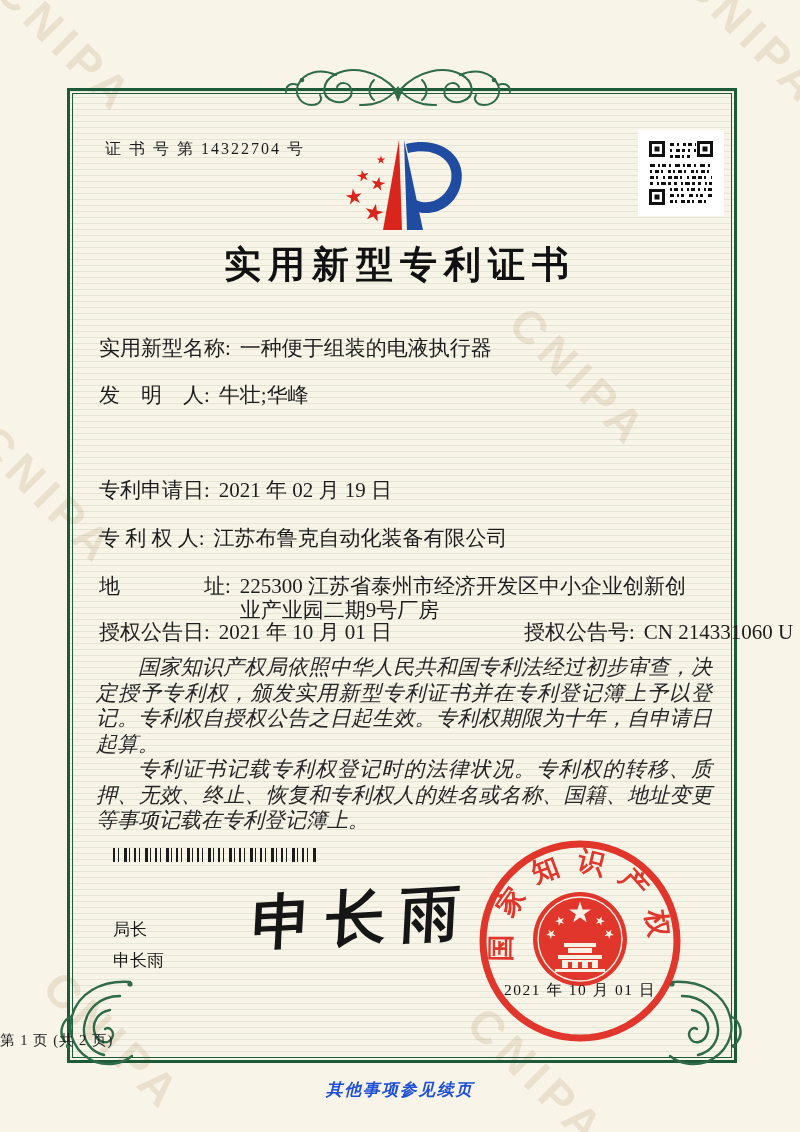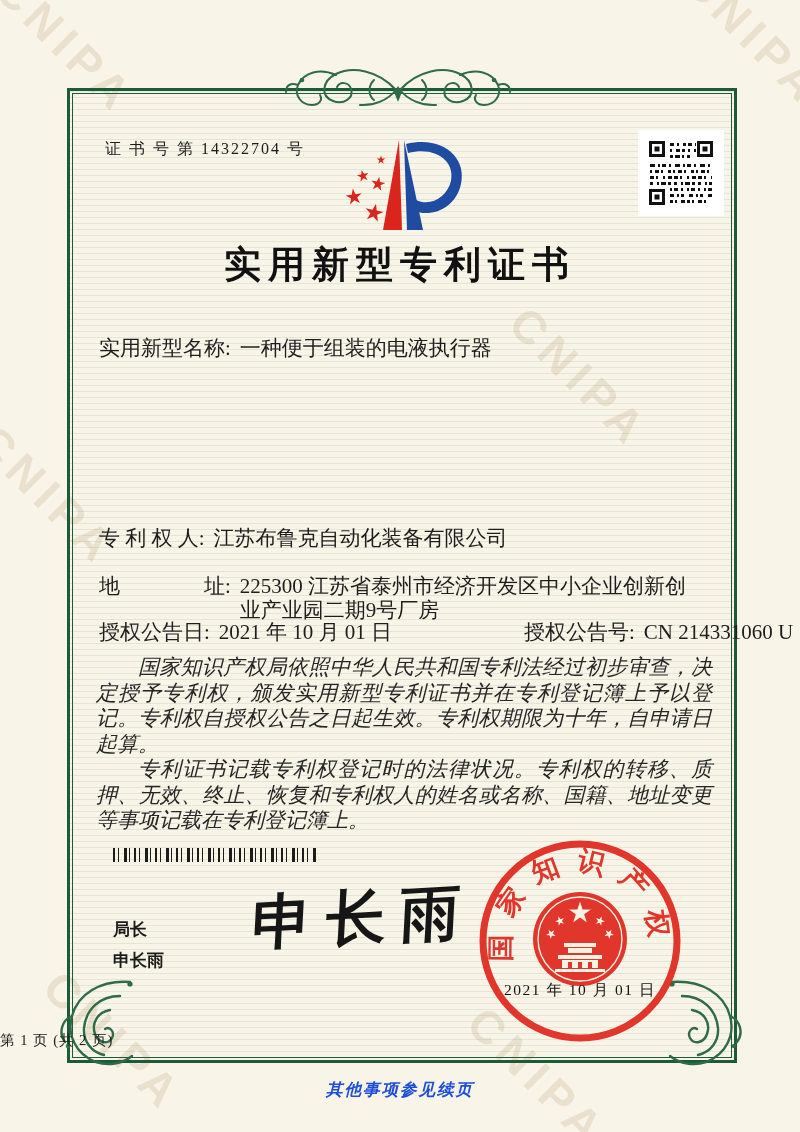--- a/index.html
+++ b/index.html
@@ -55,21 +55,21 @@
     position:absolute; left:113px; top:848px; width:205px; height:14px; z-index:5;
     background:repeating-linear-gradient(90deg,
       #1c1c1c 0 2px, rgba(0,0,0,0) 2px 5px,
       #1c1c1c 5px 6px, rgba(0,0,0,0) 6px 11px,
       #1c1c1c 11px 14px, rgba(0,0,0,0) 14px 16px,
       #1c1c1c 16px 17px, rgba(0,0,0,0) 17px 21px);
   }
   .signer {
     position:absolute; left:113px; top:914px; z-index:5;
     font-family:"Liberation Sans","DejaVu Sans",sans-serif;
-    font-weight:700; font-size:17px; color:#1b1b1b; line-height:31px;
+    font-weight:400; font-size:17px; color:#1b1b1b; line-height:31px;
   }
   .autograph {
     position:absolute; left:252px; top:878px; z-index:5;
     font-family:cursive; font-size:60px; font-weight:bold; color:#161616;
     letter-spacing:14px; transform:rotate(-3deg) skewX(-6deg); white-space:nowrap;
   }
   .seal { position:absolute; left:472px; top:836px; z-index:6; }
   .page-info { position:absolute; left:0; right:0; top:1031px; text-align:left; font-size:14.5px; z-index:5; letter-spacing:1px; }
   .foot-note {
     position:absolute; left:0; right:0; top:1079px; text-align:center; z-index:5;
@@ -176,20 +176,26 @@
         <rect x="6.5" y="54.5" width="5" height="5" fill="#111"></rect>
       </g>
     </svg>
   </div>
 
   <div class="title">实用新型专利证书</div>
 
   <div class="field" style="top:336px;">
     <span class="lbl">实用新型名称:</span><span class="val">一种便于组装的电液执行器</span>
   </div>
+  <div class="field" style="top:383px;">
+    <span class="lbl">发　明　人:</span><span class="val">牛壮;华峰</span>
+  </div>
+  <div class="field" style="top:478px;">
+    <span class="lbl">专利申请日:</span><span class="val">2021 年 02 月 19 日</span>
+  </div>
   <div class="field" style="top:526px;">
     <span class="lbl">专 利 权 人:</span><span class="val">江苏布鲁克自动化装备有限公司</span>
   </div>
   <div class="field" style="top:574px;">
     <span class="lbl">地　　　　址:</span><span class="val wrap">225300 江苏省泰州市经济开发区中小企业创新创业产业园二期9号厂房</span>
   </div>
   <div class="field" style="top:620px;">
     <span class="lbl">授权公告日:</span><span class="val">2021 年 10 月 01 日</span>
     <span class="pair2">
       <span class="lbl">授权公告号:</span><span class="val">CN 214331060 U</span>

